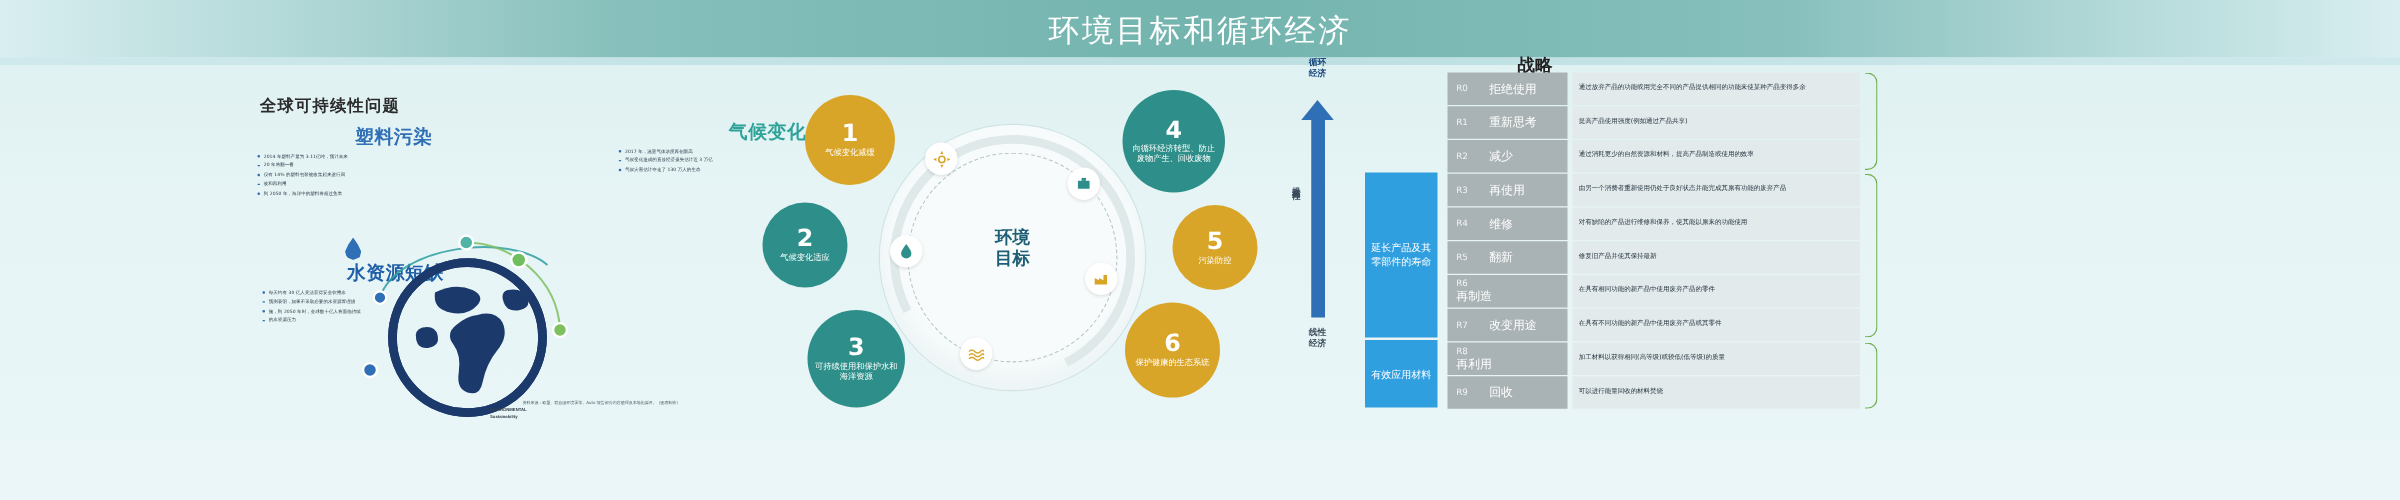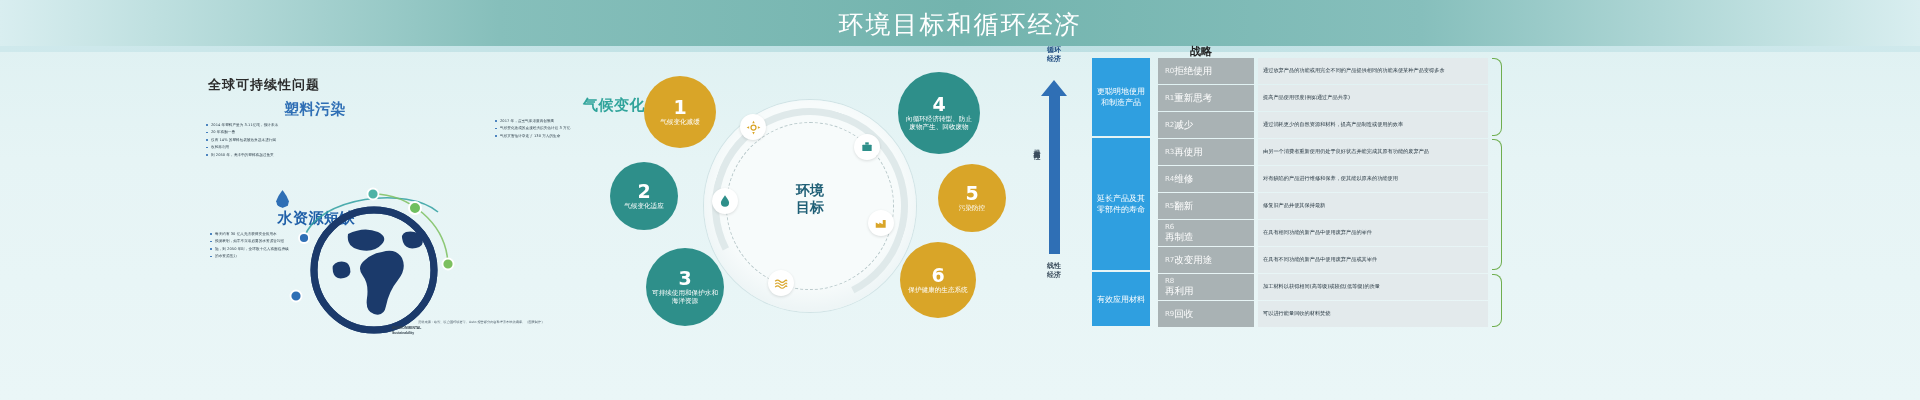--- a/index.html
+++ b/index.html
@@ -151,33 +151,34 @@
   .arrow-up {
     position:absolute; left:19px; top:54px; width:11px; height:160px;
     background:linear-gradient(180deg,#2f6fb5 0%,#2f6fb5 100%);
   }
   .arrow-head {
     position:absolute; left:11px; top:40px; width:0; height:0;
     border-left:13.5px solid transparent; border-right:13.5px solid transparent;
     border-bottom:16px solid #2f6fb5;
   }
   .col-head {
-    position:absolute; font-size:11px; font-weight:bold; color:#222;
-    font-family:"DejaVu Sans","Liberation Sans",sans-serif;
+    position:absolute; font-size:14px; font-weight:bold; color:#222;
+    font-family:"DejaVu Sans","Liberation Sans",sans-serif;
+    margin-left:24px;
   }
   .group-cell {
     position:absolute; width:58px; background:#2f9fe0; color:#fff;
     display:flex; align-items:center; justify-content:center; text-align:center;
     font-size:8px; line-height:11px; padding:2px;
     font-family:"DejaVu Sans","Liberation Sans",sans-serif;
   }
   .strat-cell {
     position:absolute; left:128px; width:96px; height:26px;
     background:#a9b2b4; color:#ffffff;
-    display:flex; align-items:center; gap:0; padding-left:7px;
+    display:flex; align-items:center; gap:17px; padding-left:7px;
     font-family:"DejaVu Sans","Liberation Sans",sans-serif;
   }
   .strat-cell .rid { font-size:7px; opacity:.85; }
   .strat-cell .rname { font-size:9.5px; }
   .strat-cell.wrap { flex-direction:column; align-items:flex-start; justify-content:center; gap:0; }
   .desc-cell {
     position:absolute; left:228px; width:230px; height:26px;
     background:#e3eaec; color:#263640; font-size:5.2px; line-height:7.6px;
     padding:3px 5px; display:flex; align-items:center;
     font-family:"DejaVu Sans","Liberation Sans",sans-serif;
@@ -342,21 +343,20 @@
     <div class="arrow-head"></div>
     <div class="arrow-up"></div>
     <div class="axis-vert" style="left:2px;top:104px;">提高循环性</div>
     <div class="axis-lab" style="left:11px;top:222px;color:#3a4c5c;">
       <div>线性</div>
       <div>经济</div>
     </div>
 
     <div class="col-head" style="left:160px;top:4px;">战略</div>
 
-    <div class="group-cell" style="left:62px;top:18px;height:78px;">更聪明地使用和制造产品</div>
     <div class="group-cell" style="left:62px;top:98px;height:132px;">延长产品及其零部件的寿命</div>
     <div class="group-cell" style="left:62px;top:232px;height:54px;">有效应用材料</div>
 
     <div class="strat-cell" style="top:18px;">
       <span class="rid">R0</span>
       <span class="rname">拒绝使用</span>
     </div>
     <div class="desc-cell" style="top:18px;">通过放弃产品的功能或用完全不同的产品提供相同的功能来使某种产品变得多余</div>
 
     <div class="strat-cell" style="top:45px;">

